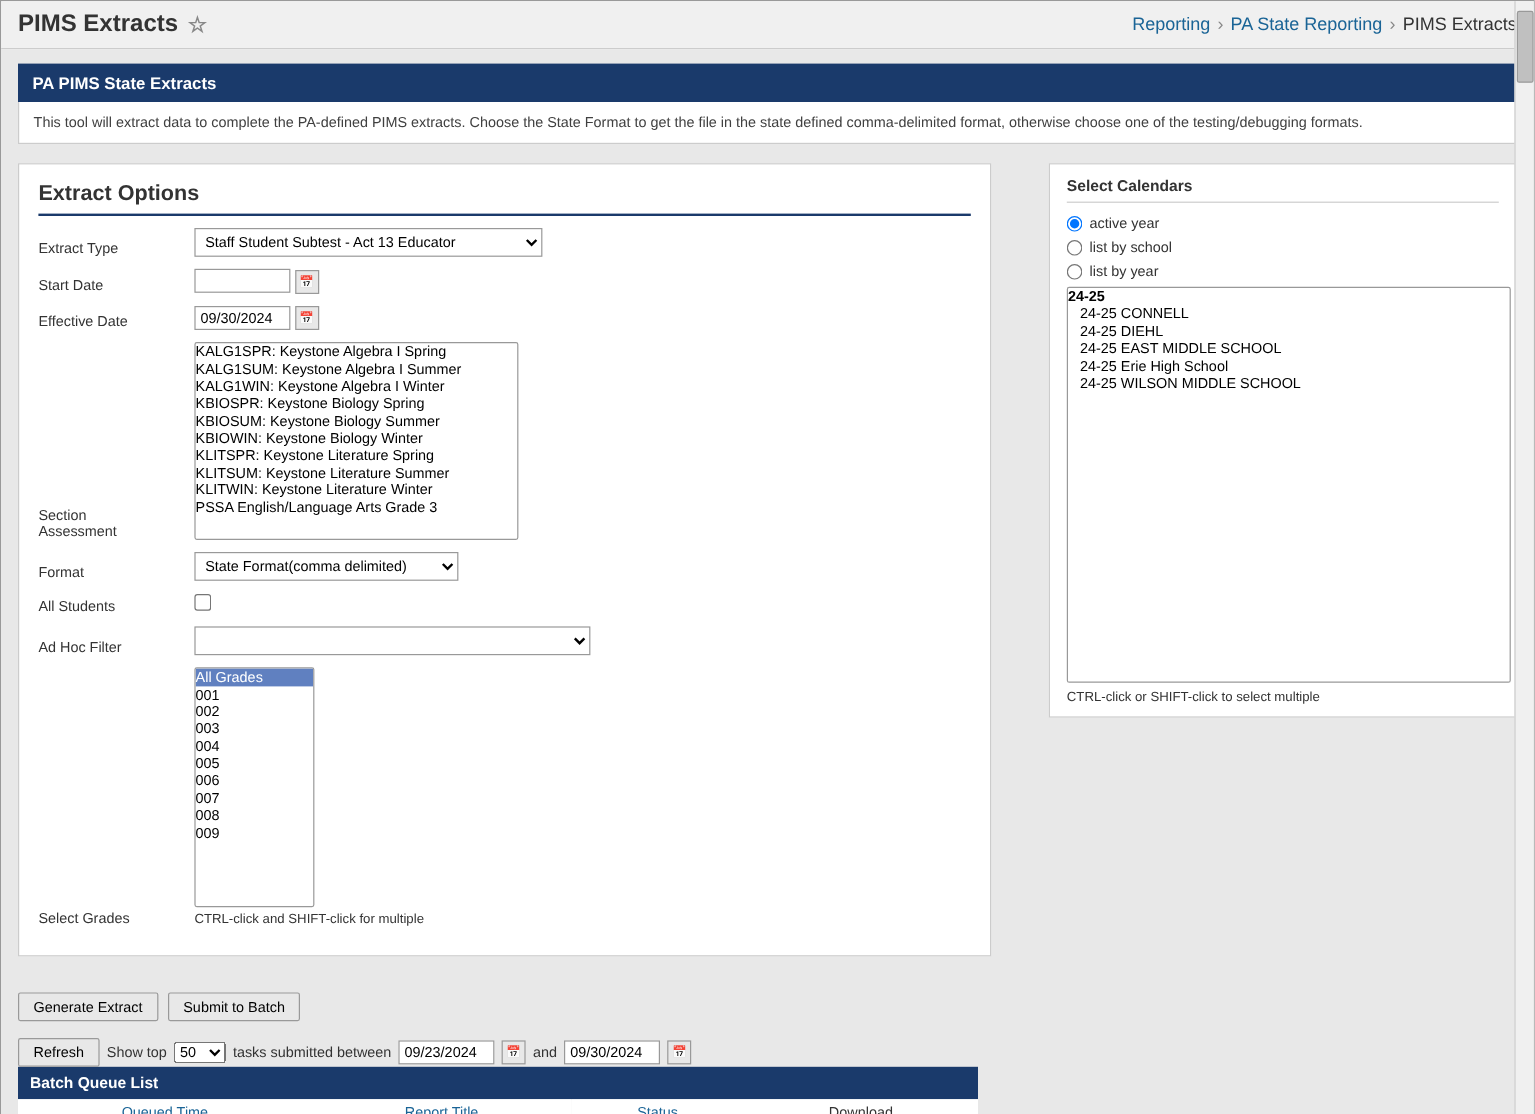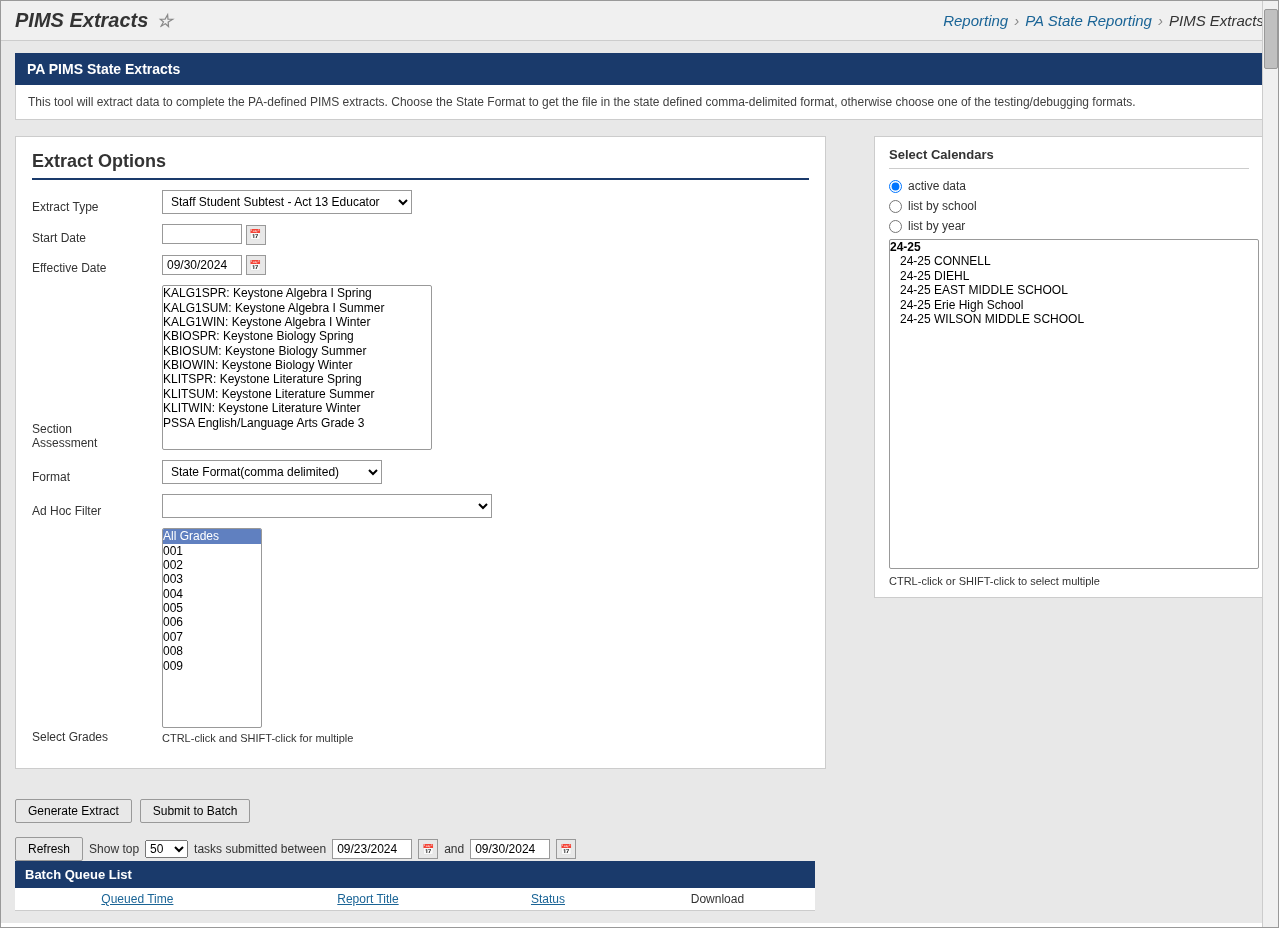--- a/index.html
+++ b/index.html
@@ -1,21 +1,21 @@
 <!DOCTYPE html>
 <html><head>
   <meta charset="utf-8">
   <style>
     * { box-sizing: border-box; margin: 0; padding: 0; }
     body { font-family: Arial, sans-serif; font-size: 13px; background: #d0d0d0; color: #333; }
 
     .window { background: #fff; border: 1px solid #999; width: 1279px; min-height: 928px; position: relative; }
 
     
-    .title-bar { background: #f0f0f0; border-bottom: 1px solid #ccc; padding: 8px 14px; display: flex; justify-content: space-between; font-style: italic; }
+    .title-bar { background: #f0f0f0; border-bottom: 1px solid #ccc; padding: 8px 14px; display: flex; justify-content: space-between; }
     .title-bar-left { display: flex; align-items: center; gap: 8px; font-size: 20px; font-weight: bold; color: #333; }
     .star-icon { color: #888; font-size: 18px; }
     .breadcrumb { font-size: 15px; color: #1a6496; display: flex; align-items: center; gap: 6px; padding-left: 40px; }
     .breadcrumb a { color: #1a6496; text-decoration: none; }
     .breadcrumb-sep { color: #888; }
     .breadcrumb-current { color: #333; }
 
     
     .content { padding: 12px 14px; background: #e8e8e8; min-height: 860px; }
 
@@ -25,21 +25,21 @@
 
     
     .options-container { background: #fff; border: 1px solid #ccc; padding: 14px 16px; margin-bottom: 14px; }
     .options-title { font-size: 18px; font-weight: bold; margin-bottom: 10px; border-bottom: 2px solid #1a3a6b; padding-bottom: 6px; }
 
     .form-row { display: flex; align-items: flex-end; margin-bottom: 10px; }
     .form-label { width: 130px; min-width: 130px; font-size: 12px; padding-top: 4px; color: #333; }
     .form-control { flex: 1; }
 
     select.std-select { font-size: 12px; padding: 2px 4px; border: 1px solid #999; background: #fff; height: 24px; }
-    select.std-select-wide { width: 250px; }
+    select.std-select-wide { width: 290px; }
     select.format-select { width: 220px; }
     select.adhoc-select { width: 330px; height: 24px; }
 
     input.date-input { width: 80px; height: 20px; border: 1px solid #999; font-size: 12px; padding: 2px 4px; }
     .cal-btn { width: 20px; height: 20px; border: 1px solid #999; background: #e8e8e8; cursor: pointer; font-size: 10px; display: inline-flex; align-items: center; justify-content: center; vertical-align: middle; }
 
     select.section-select { width: 270px; height: 165px; font-size: 12px; border: 1px solid #999; }
 
     .main-form-area { display: flex; gap: 20px; }
     .left-form { flex: 1; }
@@ -155,20 +155,26 @@
             <div class="form-label">Format</div>
             <div class="form-control">
               <select class="std-select format-select">
                 <option>State Format(comma delimited)</option>
                 <option>CSV</option>
                 <option>XML</option>
               </select>
             </div>
           </div>
 
+          <div class="form-row">
+            <div class="form-label">All Students</div>
+            <div class="form-control">
+              <input type="checkbox" class="checkbox-input" style="">
+            </div>
+          </div>
 
           <div class="form-row">
             <div class="form-label">Ad Hoc Filter</div>
             <div class="form-control">
               <select class="std-select adhoc-select">
                 <option value=""></option>
               </select>
             </div>
           </div>
 
@@ -193,21 +199,21 @@
 
         </div>
       </div>
 
       <div class="right-form">
         <div class="calendars-box">
           <div class="calendars-title">Select Calendars</div>
 
           <div class="radio-row">
             <input type="radio" name="cal-radio" checked="" style="">
-            <label>active data</label>
+            <label>active year</label>
           </div>
           <div class="radio-row">
             <input type="radio" name="cal-radio" style="">
             <label>list by school</label>
           </div>
           <div class="radio-row">
             <input type="radio" name="cal-radio" style="">
             <label>list by year</label>
           </div>
 

